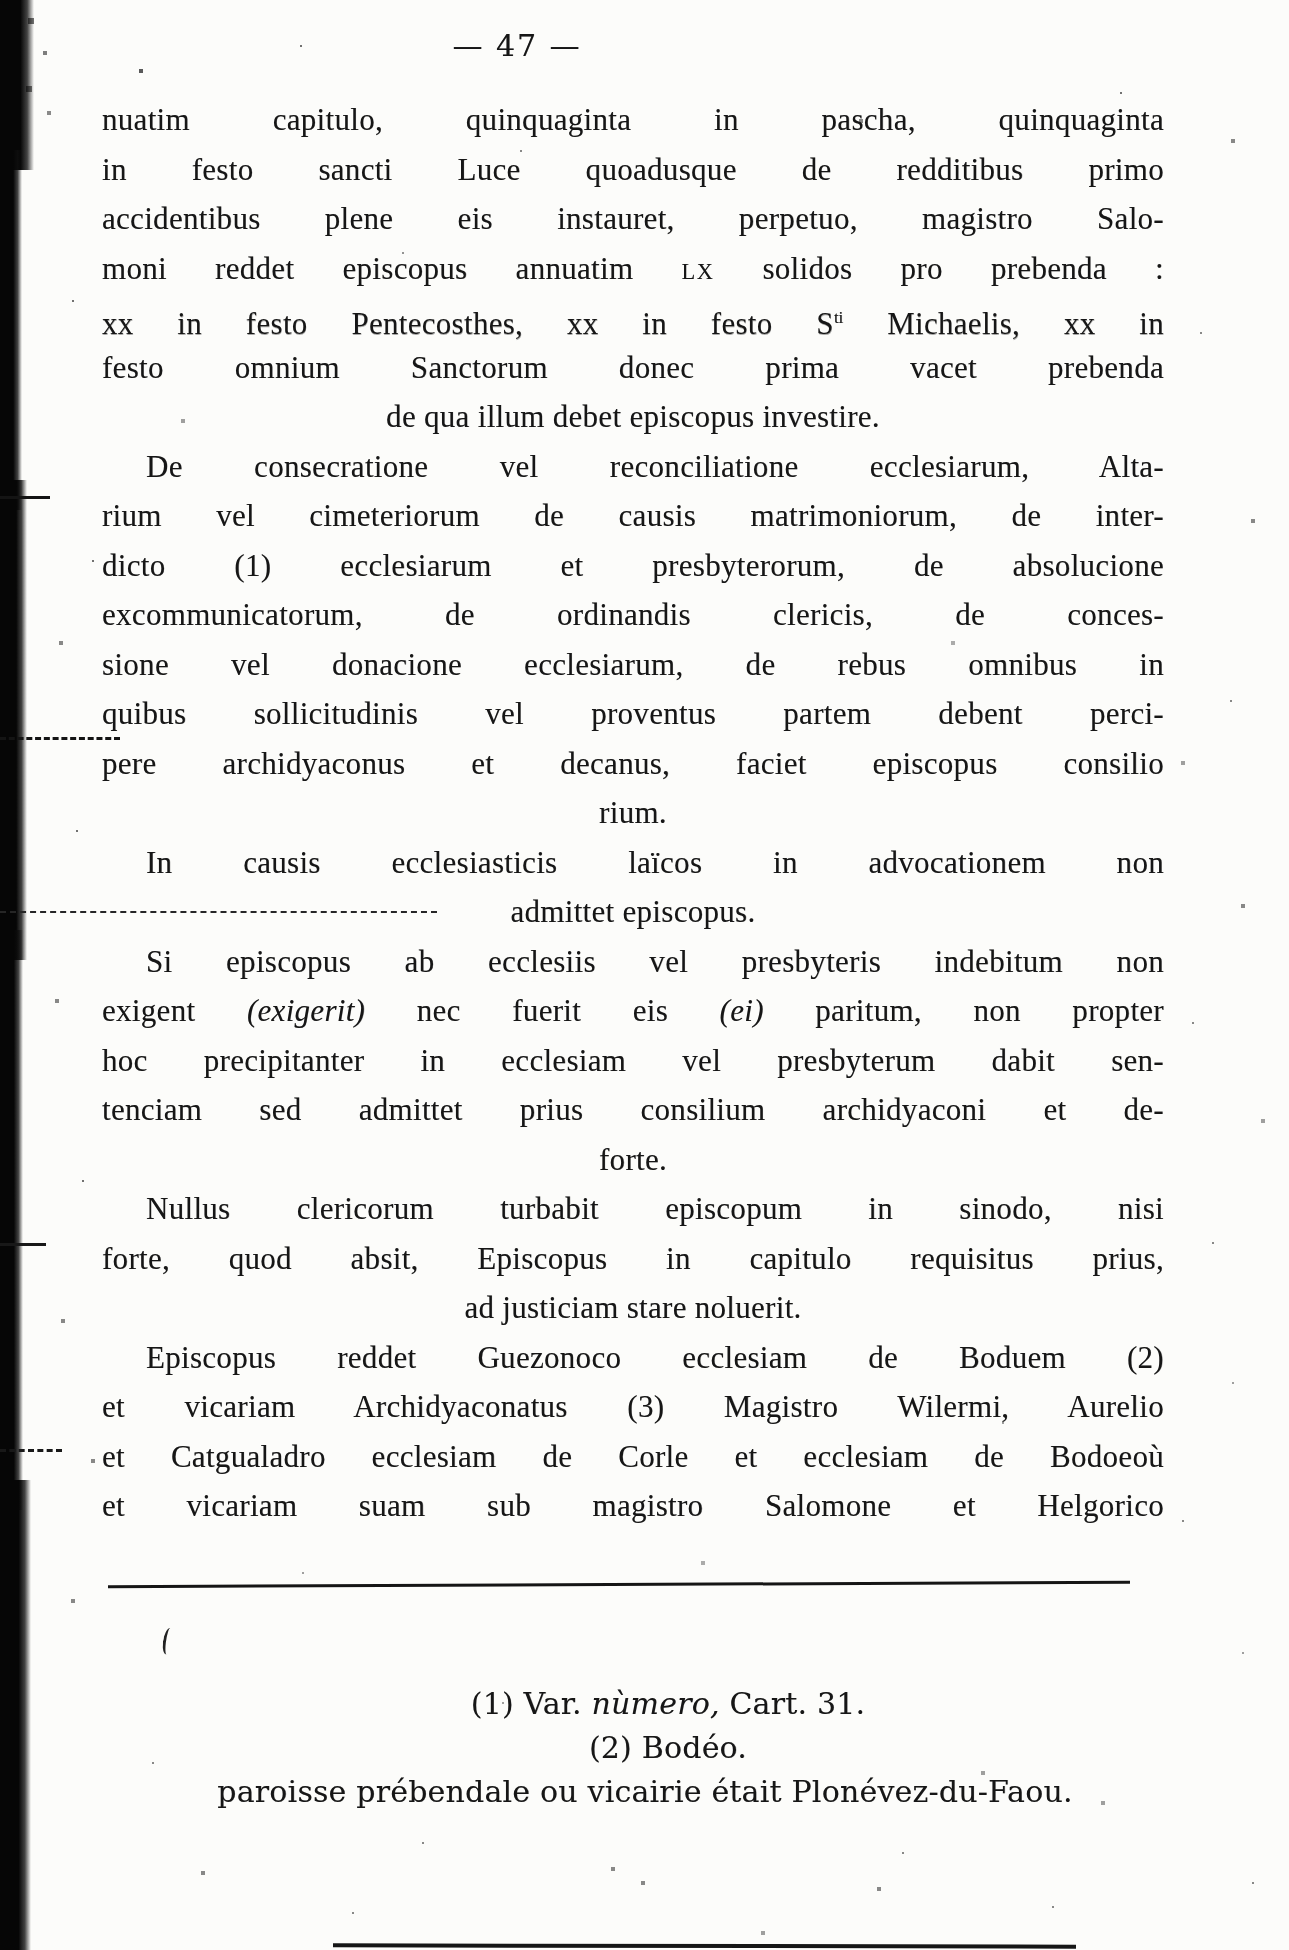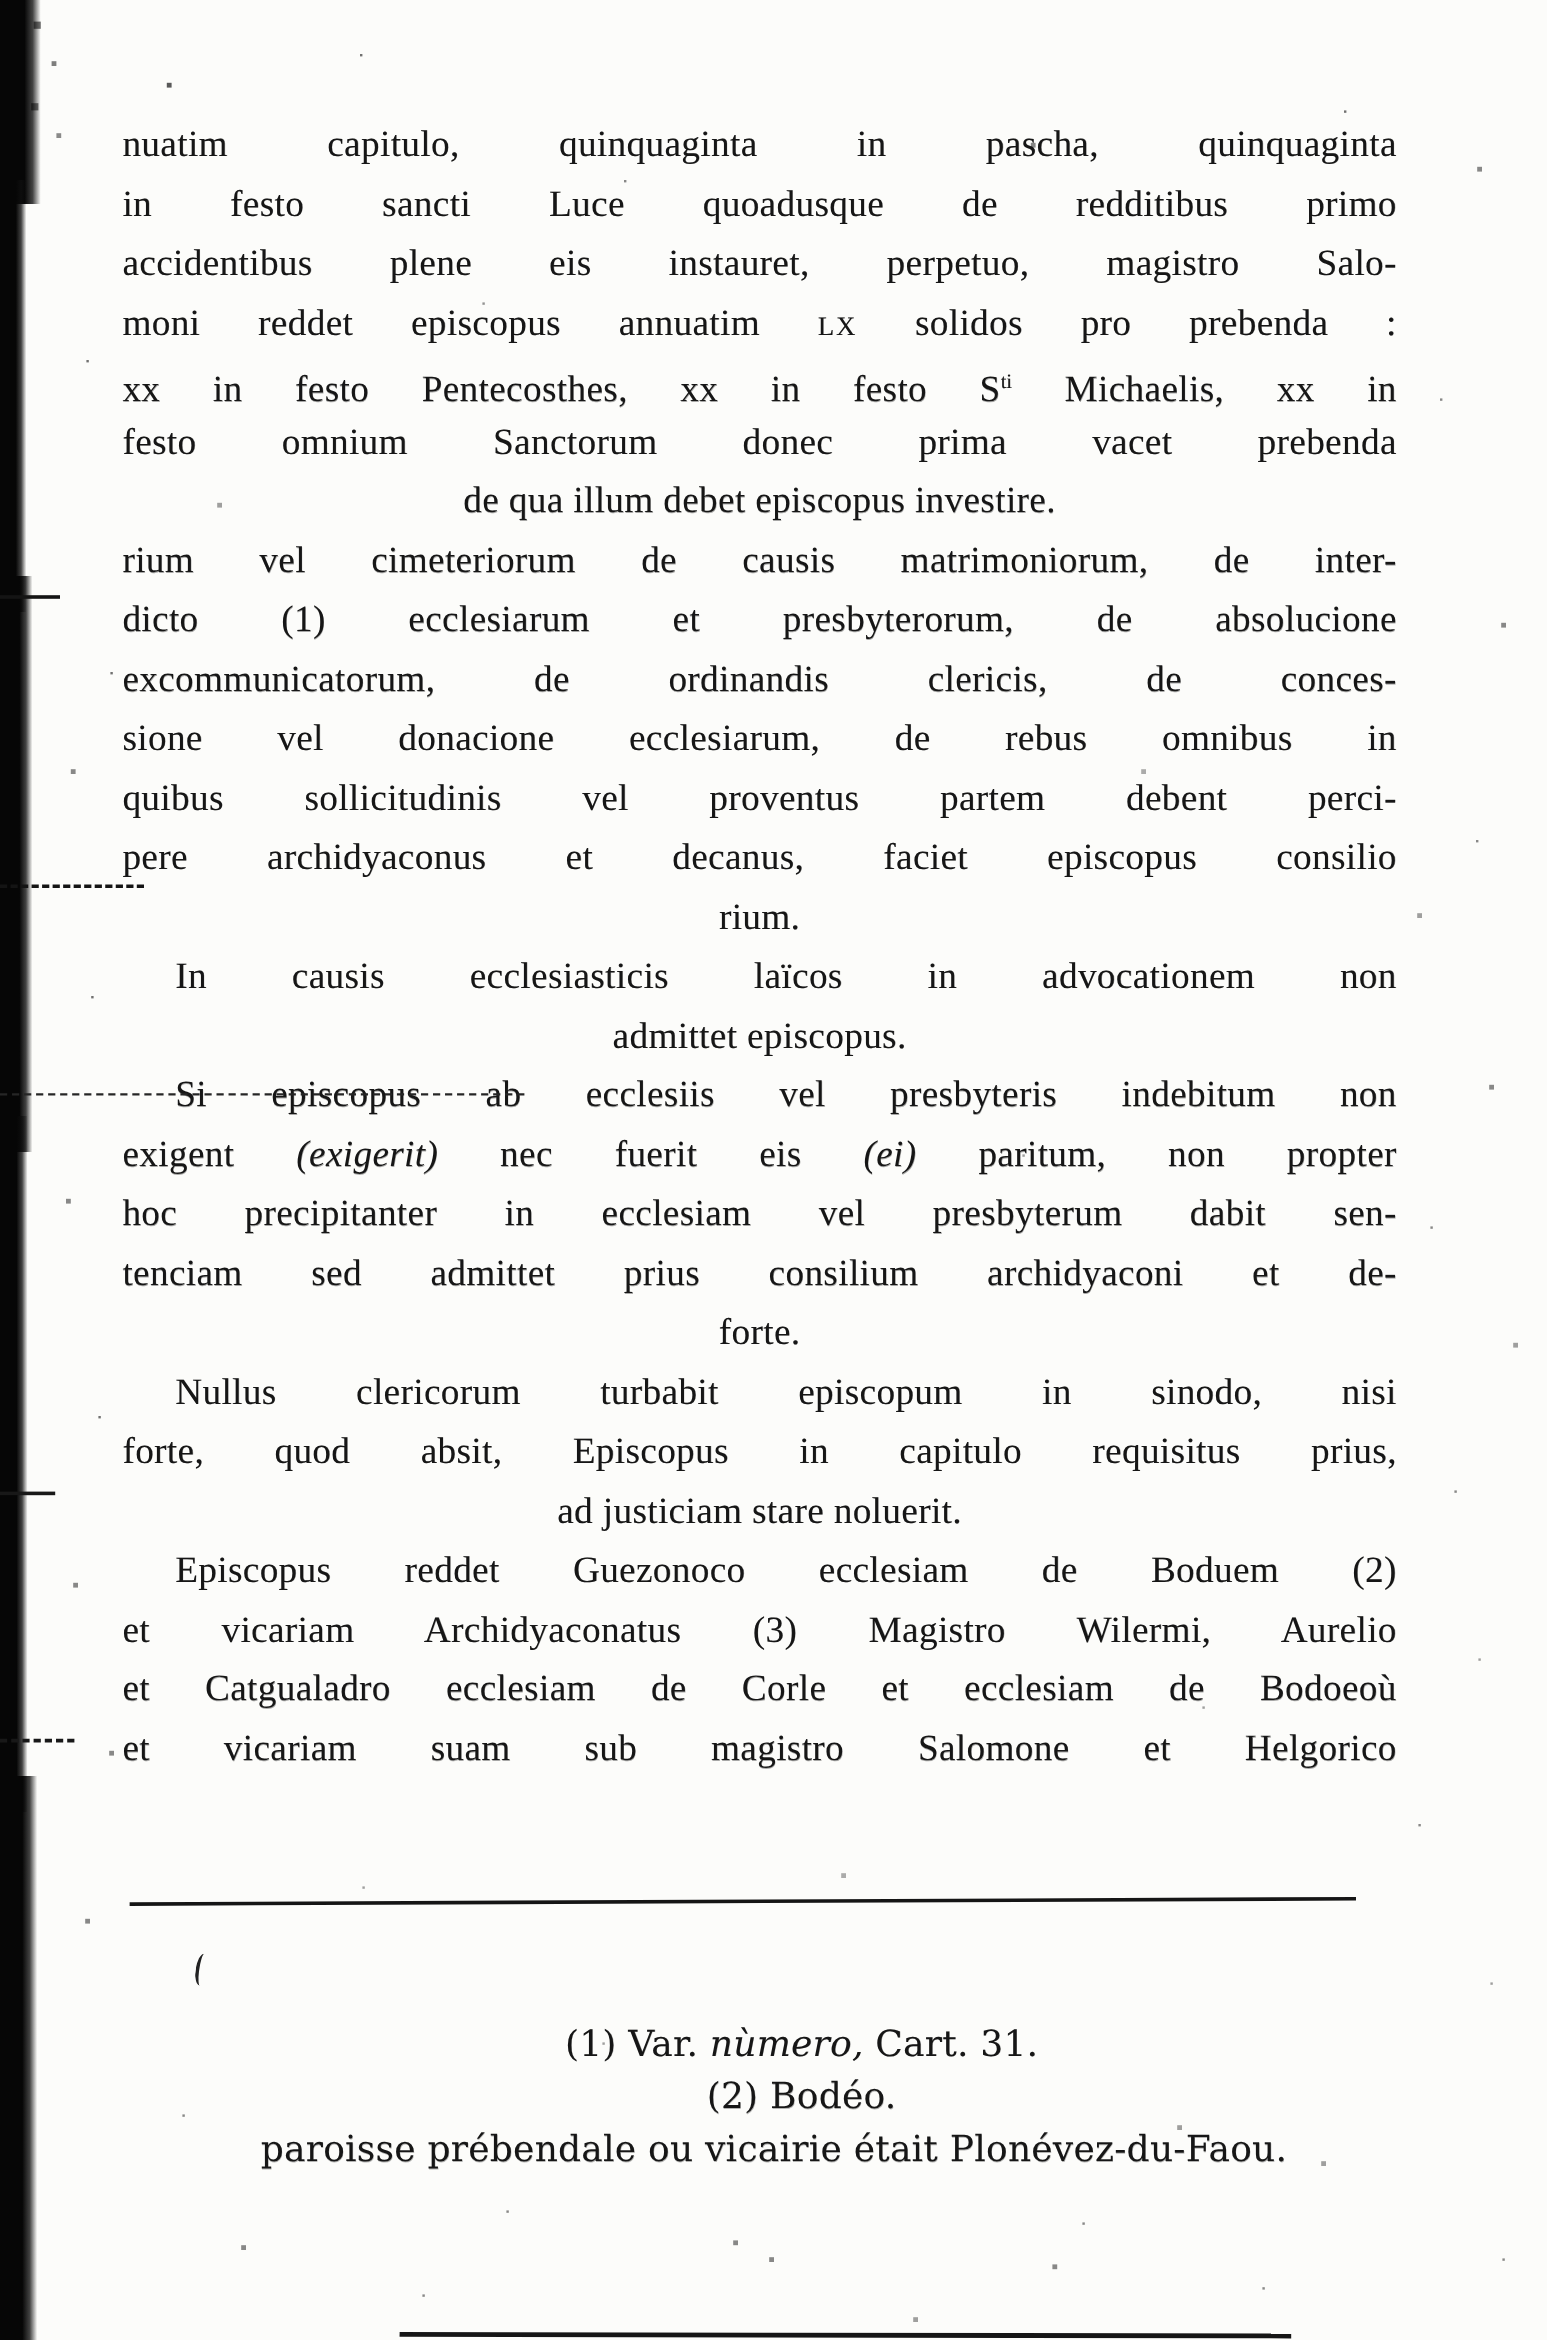--- a/index.html
+++ b/index.html
@@ -107,29 +107,31 @@
     <div class="b b0"></div>
     <div class="b b1"></div>
     <div class="b b2"></div>
     <div class="b b3"></div>
     <div class="b b4"></div>
     <div class="b b5"></div>
   </div>
 
   <div class="speckles"></div>
 
+  <div class="page-number">— 47 —</div>
 
   <div class="body-text">
       <div class="j"><span>nuatim capitulo, quinquaginta in pascha, quinquaginta</span></div>
       <div class="j"><span>in festo sancti Luce quoadusque de redditibus primo</span></div>
       <div class="j"><span>accidentibus plene eis instauret, perpetuo, magistro Salo-</span></div>
       <div class="j"><span>moni reddet episcopus annuatim </span><span class="sc">LX</span><span> solidos pro prebenda :</span></div>
       <div class="j"><span>xx in festo Pentecosthes, xx in festo S</span><span class="sup">ti</span><span> Michaelis, xx in</span></div>
       <div class="j"><span>festo omnium Sanctorum donec prima vacet prebenda</span></div>
       <div class="l"><span>de qua illum debet episcopus investire.</span></div>
+      <div class="j ind"><span>De consecratione vel reconciliatione ecclesiarum, Alta-</span></div>
       <div class="j"><span>rium vel cimeteriorum de causis matrimoniorum, de inter-</span></div>
       <div class="j"><span>dicto (1) ecclesiarum et presbyterorum, de absolucione</span></div>
       <div class="j"><span>excommunicatorum, de ordinandis clericis, de conces-</span></div>
       <div class="j"><span>sione vel donacione ecclesiarum, de rebus omnibus in</span></div>
       <div class="j"><span>quibus sollicitudinis vel proventus partem debent perci-</span></div>
       <div class="j"><span>pere archidyaconus et decanus, faciet episcopus consilio</span></div>
       <div class="l"><span>rium.</span></div>
       <div class="j ind"><span>In causis ecclesiasticis laïcos in advocationem non</span></div>
       <div class="l"><span>admittet episcopus.</span></div>
       <div class="j ind"><span>Si episcopus ab ecclesiis vel presbyteris indebitum non</span></div>

